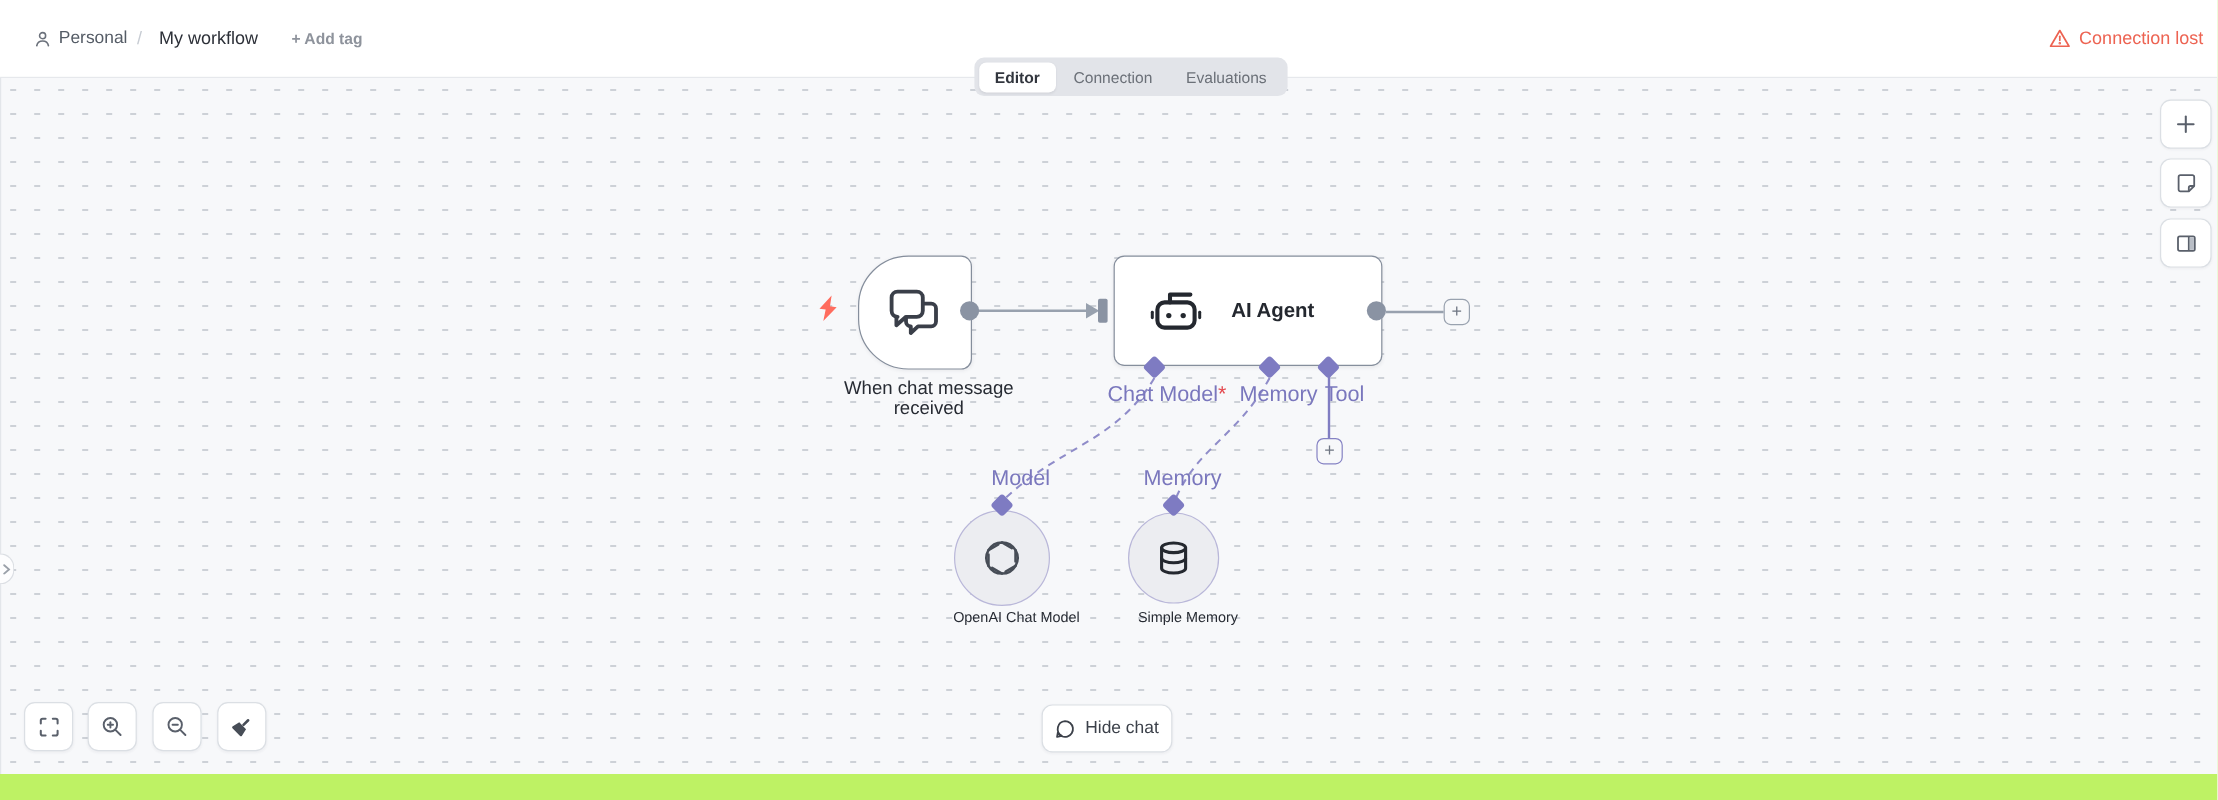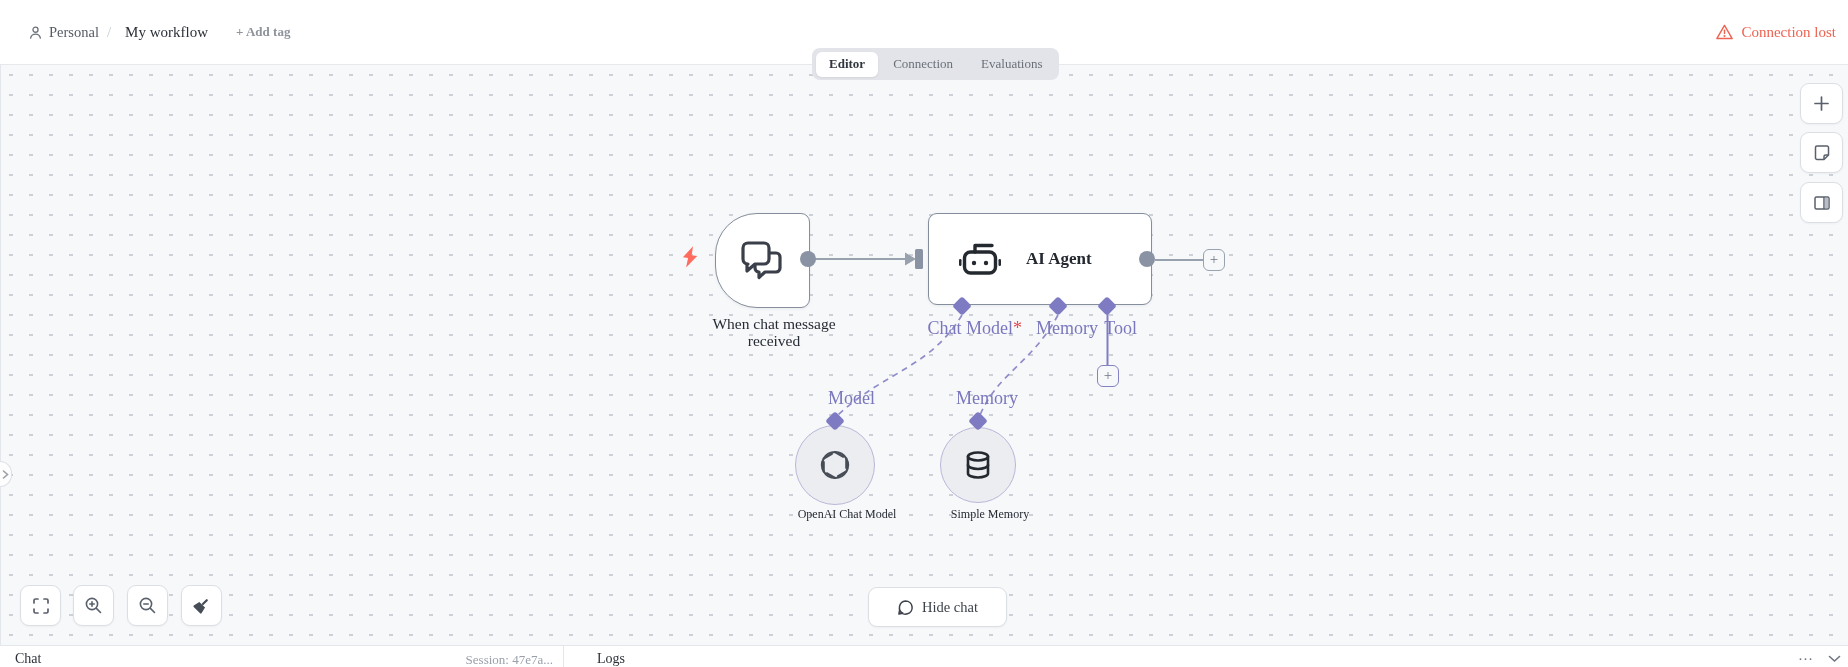--- a/index.html
+++ b/index.html
@@ -1,18 +1,18 @@
 <!DOCTYPE html>
 <html><head>
 <meta charset="utf-8">
 <style>
   * { margin:0; padding:0; box-sizing:border-box; }
   html,body { width:1848px; height:667px; overflow:hidden; background:#fff;
     font-family:"Liberation Sans","DejaVu Sans",sans-serif; }
-  #app { position:relative; width:1848px; height:667px; background:#bef264;font-family:Liberation Serif, serif; }
+  #app { position:relative; width:1848px; height:667px; background:#bef264; }
 
   
   .header { position:absolute; left:0; top:0; width:1848px; height:65px;
     background:#fff; border-bottom:1px solid #e6e8ec; z-index:4; }
   .breadcrumb { position:absolute; left:28px; top:0; height:64px; display:flex; align-items:center; gap:8px; }
   .crumb-project { display:flex; align-items:center; gap:6px; color:#555c66; font-size:14.5px; cursor:pointer; }
   .crumb-sep { color:#c7ccd3; font-size:15px; }
   .crumb-name { color:#2c3038; font-size:15px; font-weight:500; padding:2px 6px; }
   .add-tag { color:#8e939c; font-size:13px; font-weight:600; margin-left:14px; cursor:pointer; }
   .conn-lost { position:absolute; right:12px; top:0; height:64px; display:flex; align-items:center; gap:7px;
@@ -55,21 +55,21 @@
     border-radius:6px; color:#6f7683; font-size:15px; line-height:19px; text-align:center; z-index:3; cursor:pointer; }
   .plus-box.purple { border-color:#8582c4; }
 
   .subnode { position:absolute; background:#ecedf1; border:1.7px solid #b9b7d9; border-radius:50%;
     display:flex; align-items:center; justify-content:center; z-index:2; cursor:pointer; }
 
   
   .btn-sq { position:absolute; background:#fff; border:1px solid #dbdfe4; border-radius:9px;
     display:flex; align-items:center; justify-content:center; cursor:pointer; z-index:4;
     box-shadow:0 1px 2px rgba(62,68,80,.05); }
-  .hide-chat { position:absolute; left:868px; top:587px; width:139px; height:40px; background:#fff;
+  .hide-chat { position:absolute; left:868px; top:587px; width:109px; height:40px; background:#fff;
     border:1px solid #dbdfe4; border-radius:9px; display:flex; align-items:center; justify-content:center;
     gap:8px; font-size:14.5px; color:#3c414a; cursor:pointer; z-index:4; box-shadow:0 1px 2px rgba(62,68,80,.05); }
 
   .edge-handle { position:absolute; left:0; top:461px; width:12px; height:26px; background:#fdfdfe;
     border:1px solid #dcdfe4; border-left:none; border-radius:0 13px 13px 0; display:flex; align-items:center;
     justify-content:center; z-index:4; cursor:pointer; color:#9aa0a9; }
 
   
   .bottombar { position:absolute; left:0; top:645px; width:1848px; height:22px; background:#fff;
     border-top:1px solid #e3e6ea; z-index:5; font-size:14px; color:#2c3038; }
@@ -265,26 +265,14 @@
     </svg>
   </div>
   <div class="btn-sq" style="left:1800px; top:182px; width:43px; height:41px;">
     <svg width="18" height="18" viewBox="0 0 18 18" fill="none" stroke="#5a606b" stroke-width="1.5" stroke-linejoin="round">
       <rect x="2" y="3" width="14" height="12" rx="1.5"></rect>
       <line x1="11" y1="3" x2="11" y2="15"></line>
       <rect x="11.8" y="3.8" width="3.5" height="10.4" fill="#b9bec6" stroke="none"></rect>
     </svg>
   </div>
 
-  <div class="bottombar">
-    <span class="bb-chat">Chat</span>
-    <span class="bb-session">Session: 47e7a...</span>
-    <span class="bb-div"></span>
-    <span class="bb-logs">Logs</span>
-    <span class="bb-more">…</span>
-    <span class="bb-chevron">
-      <svg width="13" height="8" viewBox="0 0 13 8" fill="none" stroke="#6d7380" stroke-width="1.6" stroke-linecap="round">
-          <path d="M1.5 1.5 6.5 6 11.5 1.5"></path>
-        </svg>
-    </span>
-  </div>
 
 </div>
 
 </body></html>

